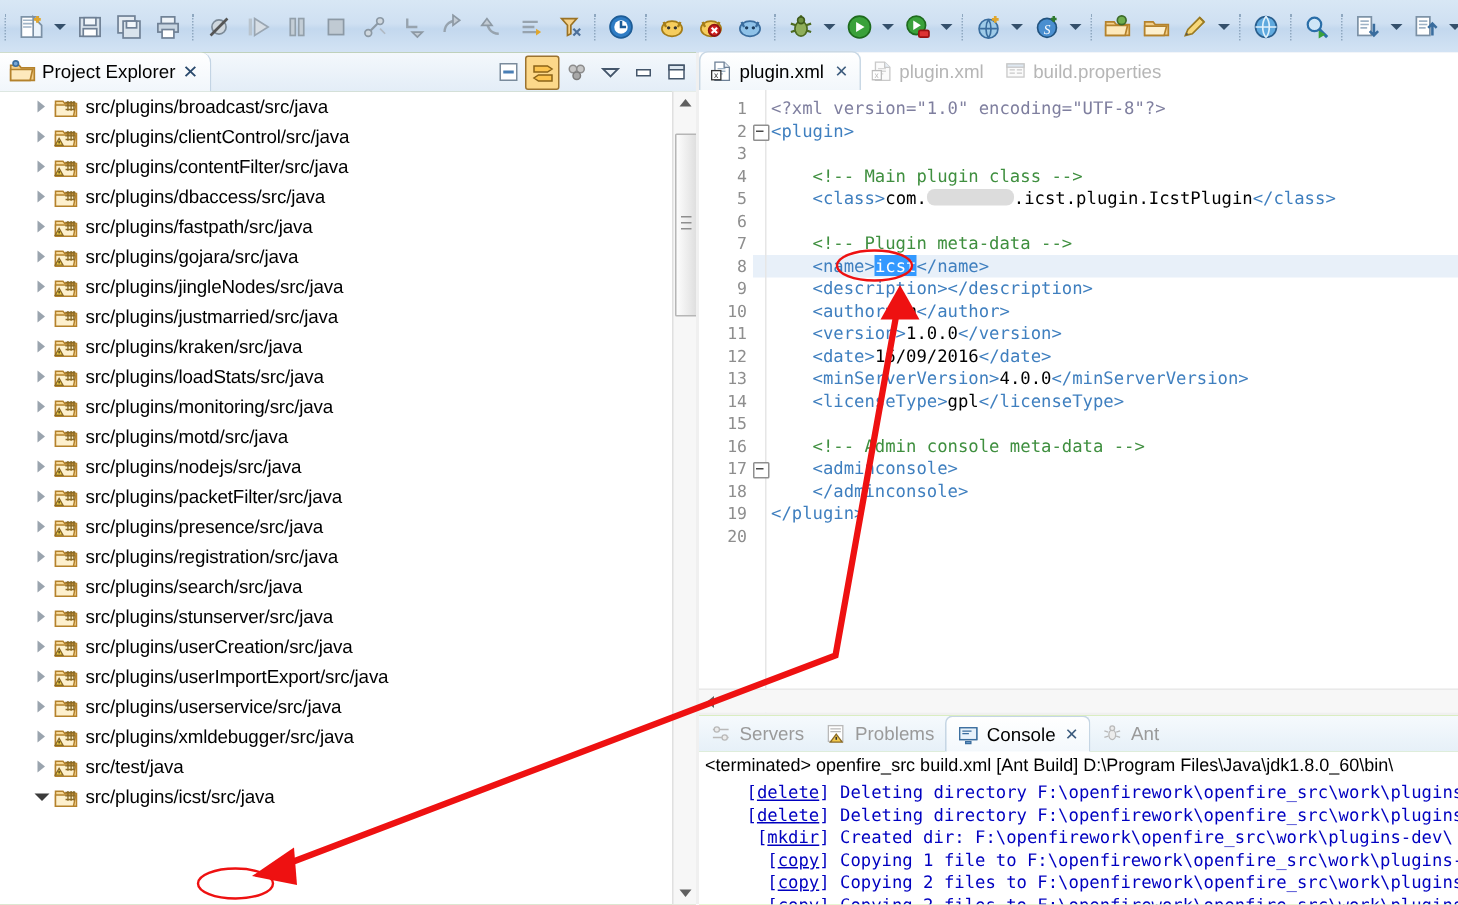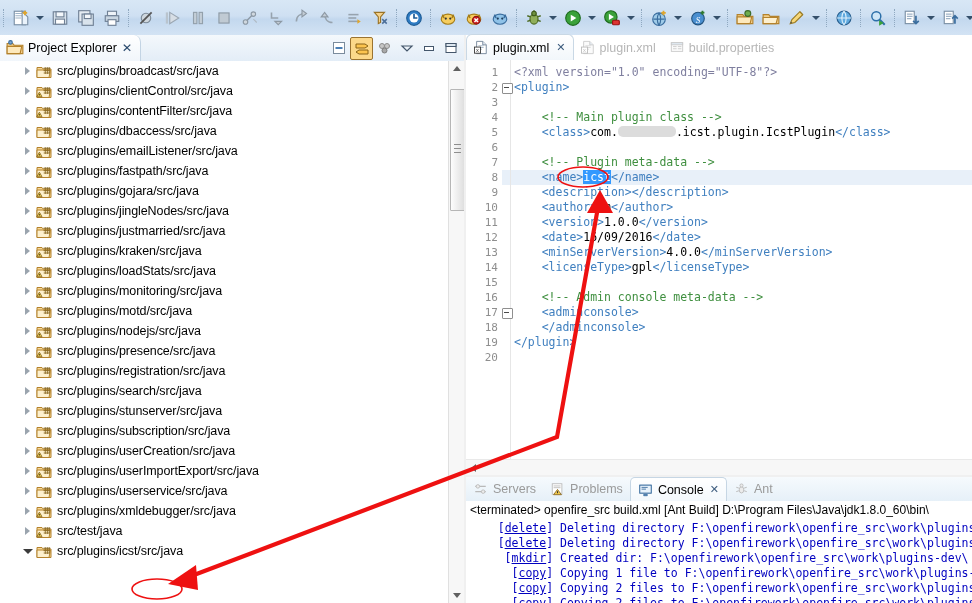--- a/index.html
+++ b/index.html
@@ -606,36 +606,20 @@
           <div class="tfolder"><svg width="17" height="15" viewBox="0 0 17 15">
               <path d="M1 3.5h5l1.2 1.5H15v8.5H1z" fill="#f7d999" stroke="#b4822c" stroke-width="1"></path>
               <path d="M1 6h13.5L13 13.5H1z" fill="#fdf0cd" stroke="#b4822c" stroke-width="1"></path>
               <g stroke="#8a6a25" stroke-width="0.9">
                 <path d="M7.5 4.2h6.8M7.5 6.6h6.3M7.7 9h6"></path>
                 <path d="M9.3 3.3v6.6M11.4 3.3v6.6M13.3 3.3v6.2"></path>
               </g>
               <path d="M2.2 8.2l2.6 4.6H-0.4z" fill="#f5d54f" stroke="#8a6a25" stroke-width="0.9" transform="translate(1.2,0)"></path>
               <path d="M3.4 10v1.6" stroke="#4a3a10" stroke-width="0.9"></path>
             </svg></div>
-          <span class="tlabel">src/plugins/emailListener/src/java</span>
-        </div>
-        <div class="trow">
-          <div class="twist collapsed">
-            <i></i>
-          </div>
-          <div class="tfolder"><svg width="17" height="15" viewBox="0 0 17 15">
-              <path d="M1 3.5h5l1.2 1.5H15v8.5H1z" fill="#f7d999" stroke="#b4822c" stroke-width="1"></path>
-              <path d="M1 6h13.5L13 13.5H1z" fill="#fdf0cd" stroke="#b4822c" stroke-width="1"></path>
-              <g stroke="#8a6a25" stroke-width="0.9">
-                <path d="M7.5 4.2h6.8M7.5 6.6h6.3M7.7 9h6"></path>
-                <path d="M9.3 3.3v6.6M11.4 3.3v6.6M13.3 3.3v6.2"></path>
-              </g>
-              <path d="M2.2 8.2l2.6 4.6H-0.4z" fill="#f5d54f" stroke="#8a6a25" stroke-width="0.9" transform="translate(1.2,0)"></path>
-              <path d="M3.4 10v1.6" stroke="#4a3a10" stroke-width="0.9"></path>
-            </svg></div>
           <span class="tlabel">src/plugins/fastpath/src/java</span>
         </div>
         <div class="trow">
           <div class="twist collapsed">
             <i></i>
           </div>
           <div class="tfolder"><svg width="17" height="15" viewBox="0 0 17 15">
               <path d="M1 3.5h5l1.2 1.5H15v8.5H1z" fill="#f7d999" stroke="#b4822c" stroke-width="1"></path>
               <path d="M1 6h13.5L13 13.5H1z" fill="#fdf0cd" stroke="#b4822c" stroke-width="1"></path>
               <g stroke="#8a6a25" stroke-width="0.9">
@@ -762,20 +746,36 @@
           <div class="tfolder"><svg width="17" height="15" viewBox="0 0 17 15">
               <path d="M1 3.5h5l1.2 1.5H15v8.5H1z" fill="#f7d999" stroke="#b4822c" stroke-width="1"></path>
               <path d="M1 6h13.5L13 13.5H1z" fill="#fdf0cd" stroke="#b4822c" stroke-width="1"></path>
               <g stroke="#8a6a25" stroke-width="0.9">
                 <path d="M7.5 4.2h6.8M7.5 6.6h6.3M7.7 9h6"></path>
                 <path d="M9.3 3.3v6.6M11.4 3.3v6.6M13.3 3.3v6.2"></path>
               </g>
               <path d="M2.2 8.2l2.6 4.6H-0.4z" fill="#f5d54f" stroke="#8a6a25" stroke-width="0.9" transform="translate(1.2,0)"></path>
               <path d="M3.4 10v1.6" stroke="#4a3a10" stroke-width="0.9"></path>
             </svg></div>
+          <span class="tlabel">src/plugins/packetFilter/src/java</span>
+        </div>
+        <div class="trow">
+          <div class="twist collapsed">
+            <i></i>
+          </div>
+          <div class="tfolder"><svg width="17" height="15" viewBox="0 0 17 15">
+              <path d="M1 3.5h5l1.2 1.5H15v8.5H1z" fill="#f7d999" stroke="#b4822c" stroke-width="1"></path>
+              <path d="M1 6h13.5L13 13.5H1z" fill="#fdf0cd" stroke="#b4822c" stroke-width="1"></path>
+              <g stroke="#8a6a25" stroke-width="0.9">
+                <path d="M7.5 4.2h6.8M7.5 6.6h6.3M7.7 9h6"></path>
+                <path d="M9.3 3.3v6.6M11.4 3.3v6.6M13.3 3.3v6.2"></path>
+              </g>
+              <path d="M2.2 8.2l2.6 4.6H-0.4z" fill="#f5d54f" stroke="#8a6a25" stroke-width="0.9" transform="translate(1.2,0)"></path>
+              <path d="M3.4 10v1.6" stroke="#4a3a10" stroke-width="0.9"></path>
+            </svg></div>
           <span class="tlabel">src/plugins/presence/src/java</span>
         </div>
         <div class="trow">
           <div class="twist collapsed">
             <i></i>
           </div>
           <div class="tfolder"><svg width="17" height="15" viewBox="0 0 17 15">
               <path d="M1 3.5h5l1.2 1.5H15v8.5H1z" fill="#f7d999" stroke="#b4822c" stroke-width="1"></path>
               <path d="M1 6h13.5L13 13.5H1z" fill="#fdf0cd" stroke="#b4822c" stroke-width="1"></path>
               <g stroke="#8a6a25" stroke-width="0.9">
@@ -805,34 +805,20 @@
           </div>
           <div class="tfolder"><svg width="17" height="15" viewBox="0 0 17 15">
               <path d="M1 3.5h5l1.2 1.5H15v8.5H1z" fill="#f7d999" stroke="#b4822c" stroke-width="1"></path>
               <path d="M1 6h13.5L13 13.5H1z" fill="#fdf0cd" stroke="#b4822c" stroke-width="1"></path>
               <g stroke="#8a6a25" stroke-width="0.9">
                 <path d="M7.5 4.2h6.8M7.5 6.6h6.3M7.7 9h6"></path>
                 <path d="M9.3 3.3v6.6M11.4 3.3v6.6M13.3 3.3v6.2"></path>
               </g>
             </svg></div>
           <span class="tlabel">src/plugins/stunserver/src/java</span>
-        </div>
-        <div class="trow">
-          <div class="twist collapsed">
-            <i></i>
-          </div>
-          <div class="tfolder"><svg width="17" height="15" viewBox="0 0 17 15">
-              <path d="M1 3.5h5l1.2 1.5H15v8.5H1z" fill="#f7d999" stroke="#b4822c" stroke-width="1"></path>
-              <path d="M1 6h13.5L13 13.5H1z" fill="#fdf0cd" stroke="#b4822c" stroke-width="1"></path>
-              <g stroke="#8a6a25" stroke-width="0.9">
-                <path d="M7.5 4.2h6.8M7.5 6.6h6.3M7.7 9h6"></path>
-                <path d="M9.3 3.3v6.6M11.4 3.3v6.6M13.3 3.3v6.2"></path>
-              </g>
-            </svg></div>
-          <span class="tlabel">src/plugins/subscription/src/java</span>
         </div>
         <div class="trow">
           <div class="twist collapsed">
             <i></i>
           </div>
           <div class="tfolder"><svg width="17" height="15" viewBox="0 0 17 15">
               <path d="M1 3.5h5l1.2 1.5H15v8.5H1z" fill="#f7d999" stroke="#b4822c" stroke-width="1"></path>
               <path d="M1 6h13.5L13 13.5H1z" fill="#fdf0cd" stroke="#b4822c" stroke-width="1"></path>
               <g stroke="#8a6a25" stroke-width="0.9">
                 <path d="M7.5 4.2h6.8M7.5 6.6h6.3M7.7 9h6"></path>

